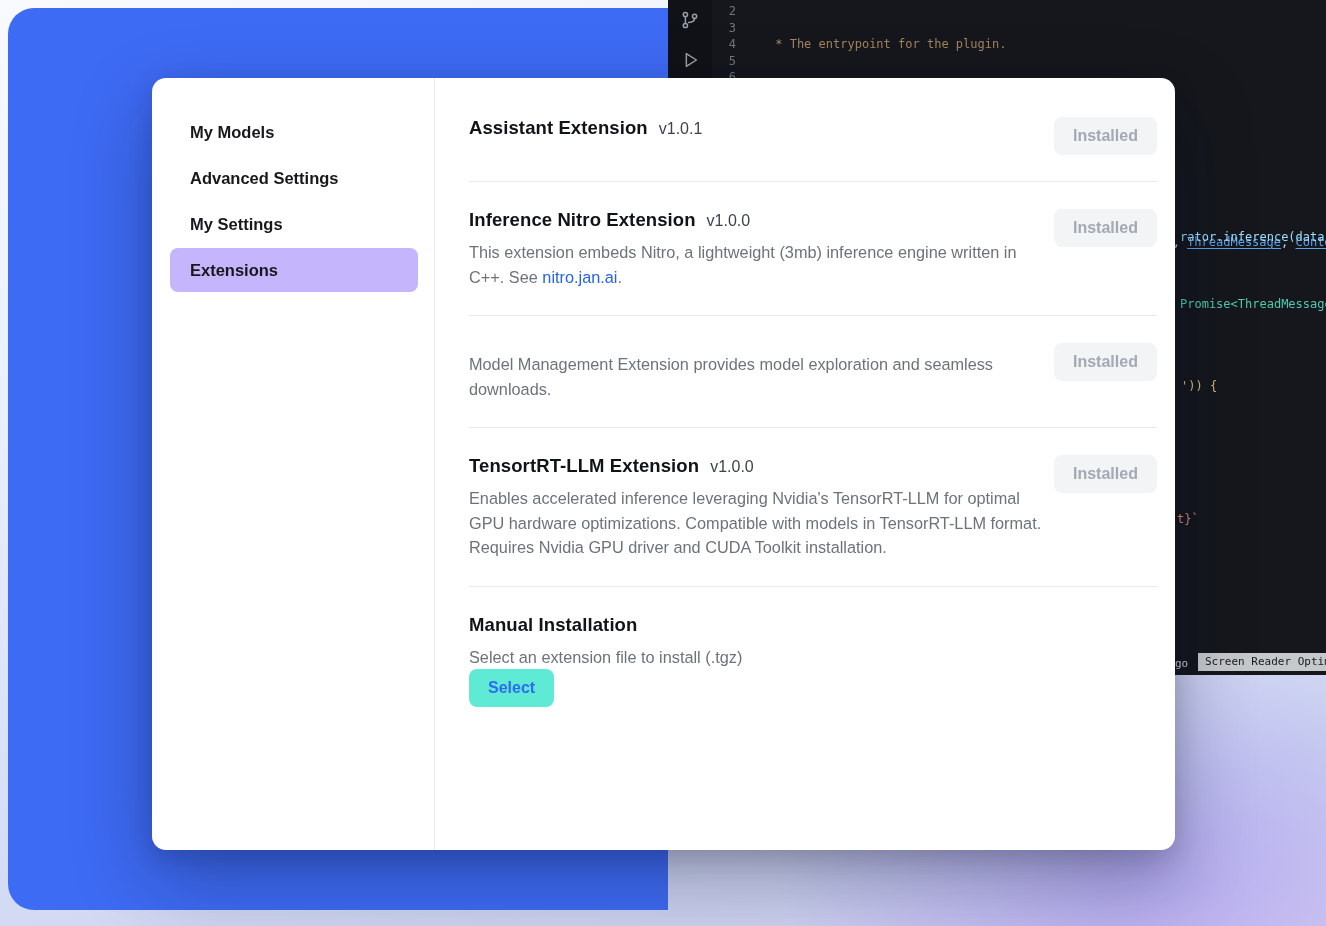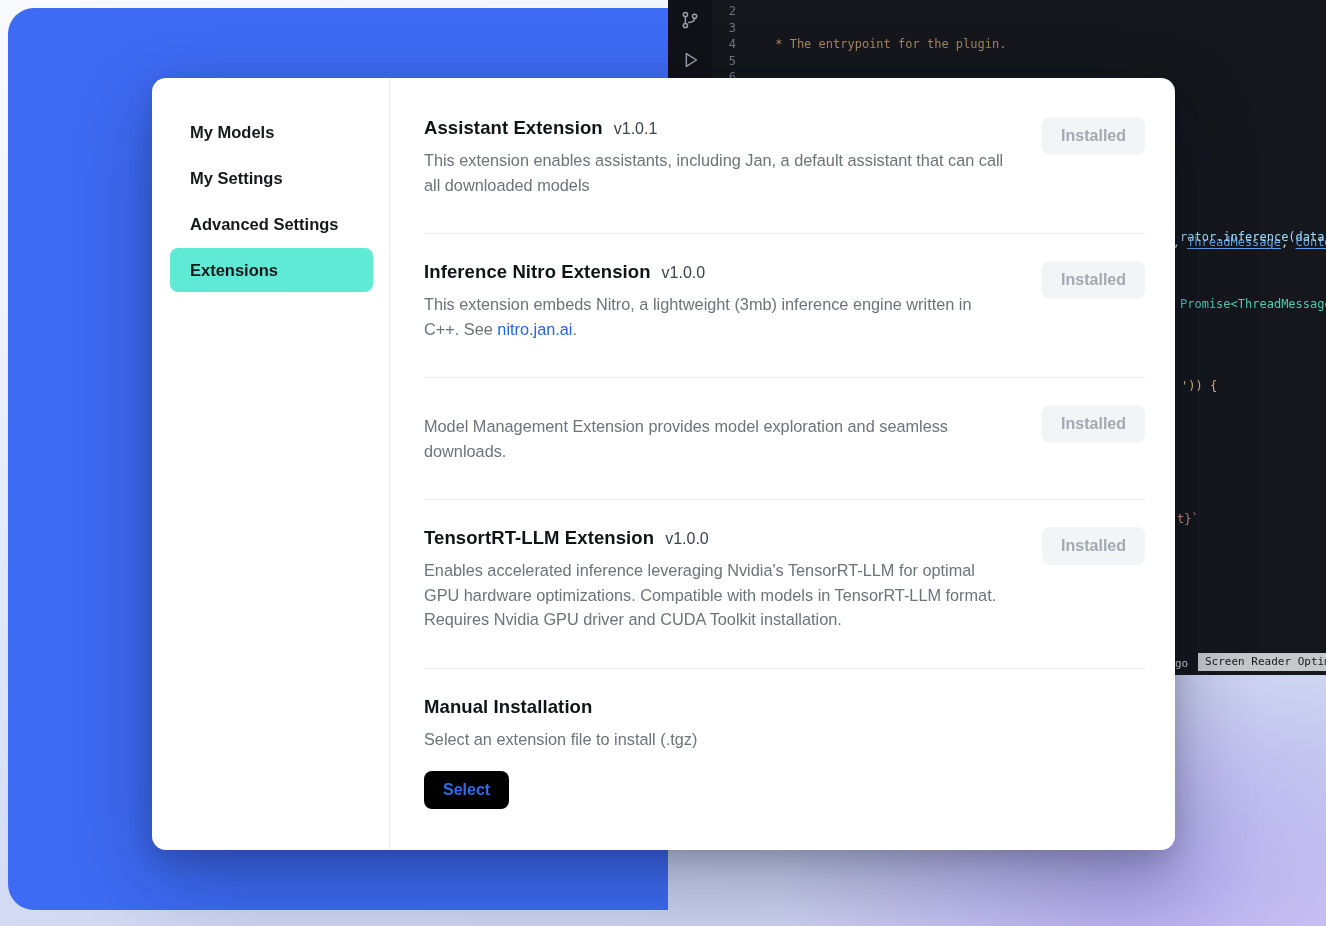--- a/index.html
+++ b/index.html
@@ -64,49 +64,49 @@
   }
 
   
   .modal {
     position:absolute; left:152px; top:78px; width:1023px; height:772px;
     background:#ffffff; border-radius:14px; overflow:hidden;
     box-shadow:0 30px 80px rgba(10,15,40,.32), 0 8px 24px rgba(10,15,40,.16);
     display:flex;
   }
   .side {
-    width:238px; flex:none; border-right:1px solid #e9ebee; padding-top:30px;
+    width:283px; flex:none; border-right:1px solid #e9ebee; padding-top:30px;
   }
   .side-item {
     height:44px; margin:2px 16px 2px 18px; padding-left:20px;
     display:flex; align-items:center;
     font-size:16.5px; font-weight:700; color:#17181c;
     border-radius:8px; cursor:pointer;
   }
-  .side-item.active { background:#5eead4; }
+  .side-item.active { background:#c4b5fd; }
 
   .content { flex:1; padding:12px 30px 0 34px; }
   .row {
-    display:flex; justify-content:space-between; gap:20px;
-    padding:27px 0 36px; border-bottom:1px solid #e7e9ec;
+    display:flex; justify-content:space-between; 
+    padding:27px 0 26px; border-bottom:1px solid #e7e9ec;
   }
   .row.last { border-bottom:none;flex-direction:column; }
   .info { width:585px; }
   .title-line { display:flex; align-items:baseline; gap:11px; }
   .ext-title { margin:0; font-size:18.5px; font-weight:700; color:#101418; letter-spacing:.1px; }
   .version { font-size:16px; color:#3c434d; }
   .desc { margin:9px 0 0; font-size:16.3px; line-height:24.5px; color:#6d727b; }
   .link { color:#2563eb; cursor:pointer; text-decoration:none; }
   .btn {
     align-self:flex-start; flex:none;
     border:none; border-radius:8px; padding:10px 19px;
     font-family:inherit; font-size:16px; font-weight:600;
     background:#f3f4f6; color:#a3a9b3; cursor:pointer;
   }
-  .btn.select { background:#000000; color:#2e6bf0; font-weight:700; }
+  .btn.select { background:#5eead4; color:#2e6bf0; font-weight:700; }
 </style>
 </head>
 <body>
 
 <div class="stage">
 
   <div class="blue-panel"></div>
 
   <div class="editor">
     <div class="activity">
@@ -147,34 +147,33 @@
     <span class="frag frag3">t}`</span>
 
     <span class="status-go">go</span>
     <span class="status-badge">Screen Reader Optimized</span>
   </div>
 
   <div class="modal">
 
     <div class="side">
       <div class="side-item">My Models</div>
+      <div class="side-item">Advanced Settings</div>
       <div class="side-item">My Settings</div>
-      <div class="side-item">Advanced Settings</div>
       <div class="side-item active">Extensions</div>
     </div>
 
     <div class="content">
 
       <div class="row">
         <div class="info">
           <div class="title-line">
             <h3 class="ext-title">Assistant Extension</h3>
             <span class="version">v1.0.1</span>
           </div>
-          <p class="desc">This extension enables assistants, including Jan, a default assistant that can call all downloaded models</p>
         </div>
         <button class="btn">Installed</button>
       </div>
 
       <div class="row">
         <div class="info">
           <div class="title-line">
             <h3 class="ext-title">Inference Nitro Extension</h3>
             <span class="version">v1.0.0</span>
           </div>

